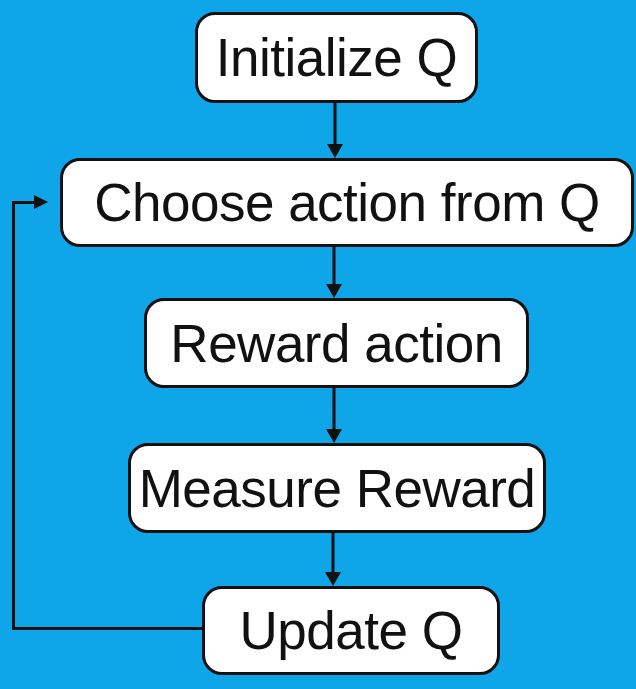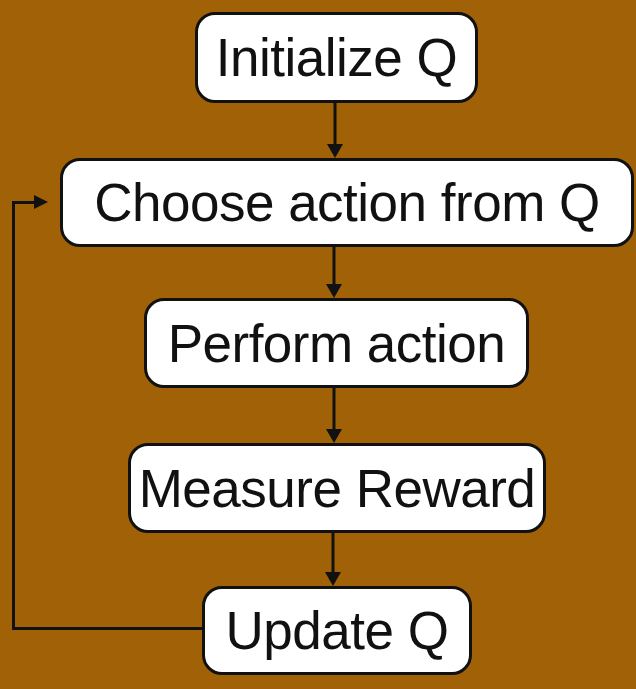--- a/index.html
+++ b/index.html
@@ -4,21 +4,21 @@
 <style>
   html, body {
     margin: 0;
     padding: 0;
     background: #ffffff;
   }
   .canvas {
     position: relative;
     width: 636px;
     height: 689px;
-    background: #a16207;
+    background: #0ea5e9;
     overflow: hidden;
     font-family: "Liberation Sans", sans-serif;
   }
   .node {
     position: absolute;
     box-sizing: border-box;
     border: 3px solid #111111;
     border-radius: 20px;
     background: #ffffff;
     display: flex;
@@ -27,21 +27,21 @@
     color: #111111;
     font-size: 53px;
     letter-spacing: -0.5px;
     line-height: 1;
     white-space: nowrap;
   }
   .node-initialize { left: 195px; top: 12px;  width: 283px; height: 91px; }
   .node-choose     { left: 48px;  top: 158px; width: 574px; height: 89px; margin-left: 12px; }
   .node-perform    { left: 144px; top: 298px; width: 385px; height: 90px; }
   .node-measure    { left: 128px; top: 443px; width: 418px; height: 90px; text-align: center; }
-  .node-update     { left: 202px; top: 586px; width: 270px; height: 89px; }
+  .node-update     { left: 202px; top: 586px; width: 298px; height: 89px; }
 
   
   .varrow {
     position: absolute;
     width: 16px;
   }
   .varrow .shaft {
     position: absolute;
     left: 50%;
     transform: translateX(-50%);
@@ -92,21 +92,21 @@
 
   <div class="node node-initialize">
     <span>Initialize Q</span>
   </div>
 
   <div class="node node-choose">
     <span>Choose action from Q</span>
   </div>
 
   <div class="node node-perform">
-    <span>Perform action</span>
+    <span>Reward action</span>
   </div>
 
   <div class="node node-measure">
     <span>Measure Reward</span>
   </div>
 
   <div class="node node-update">
     <span>Update Q</span>
   </div>
 

